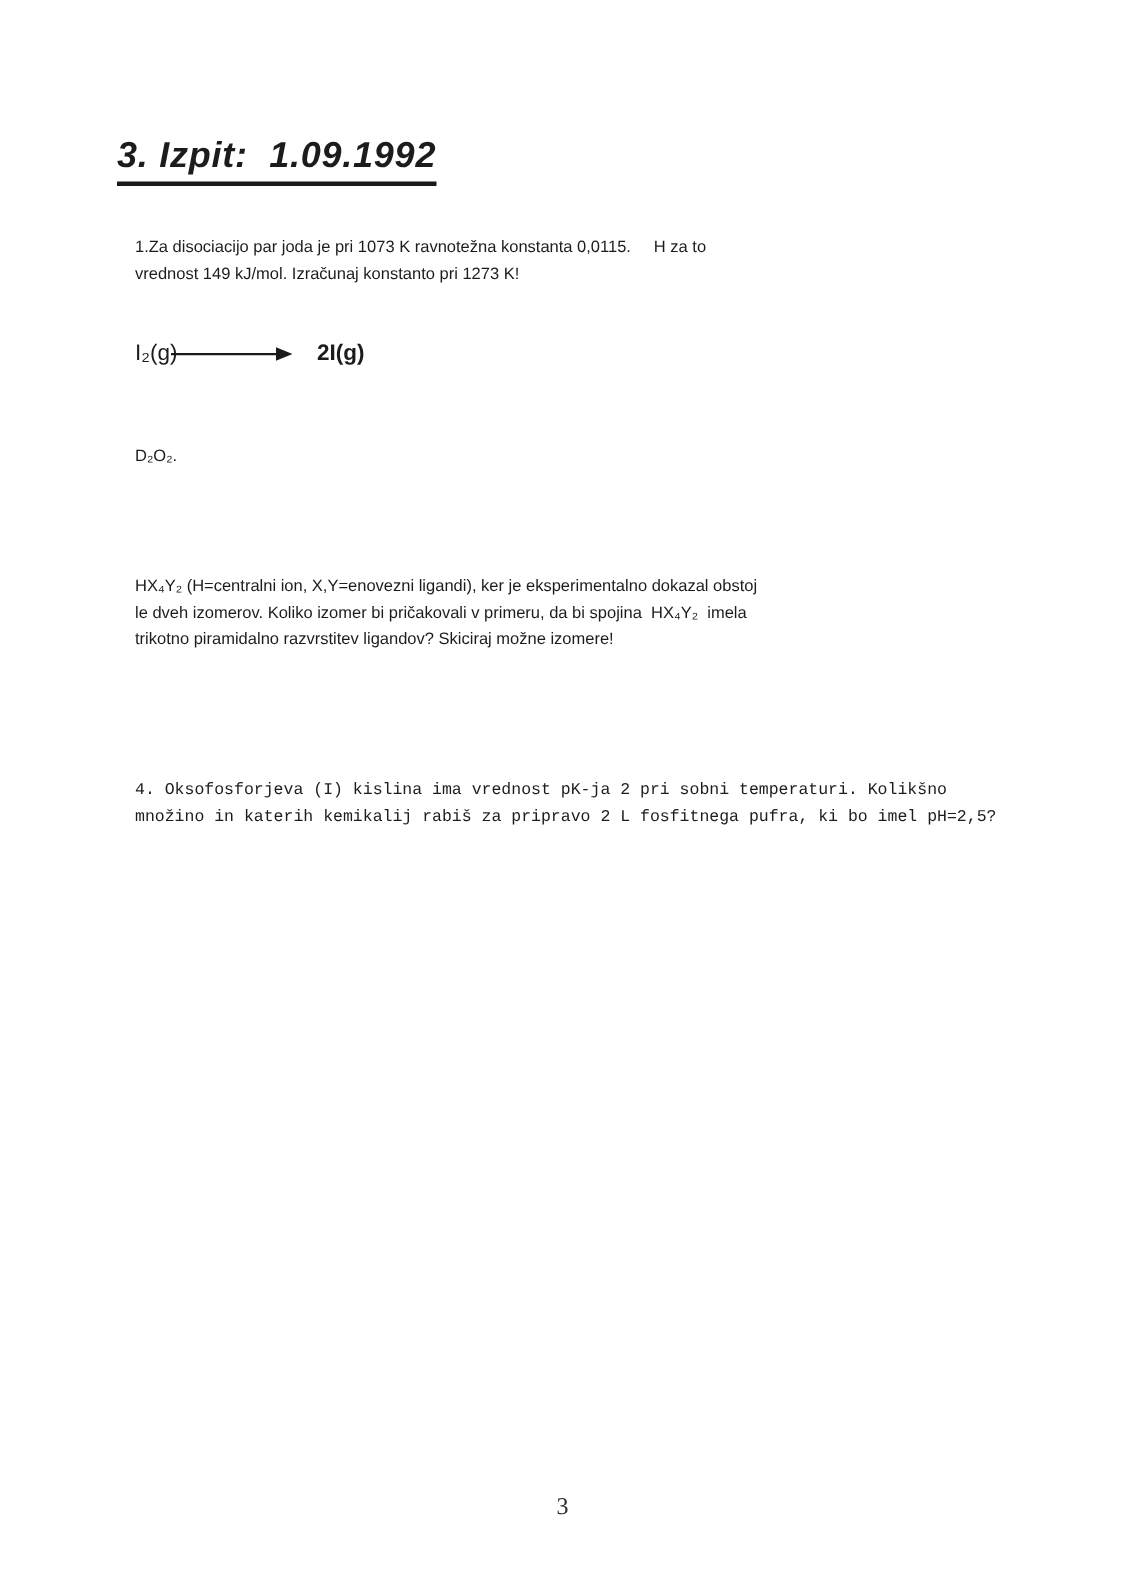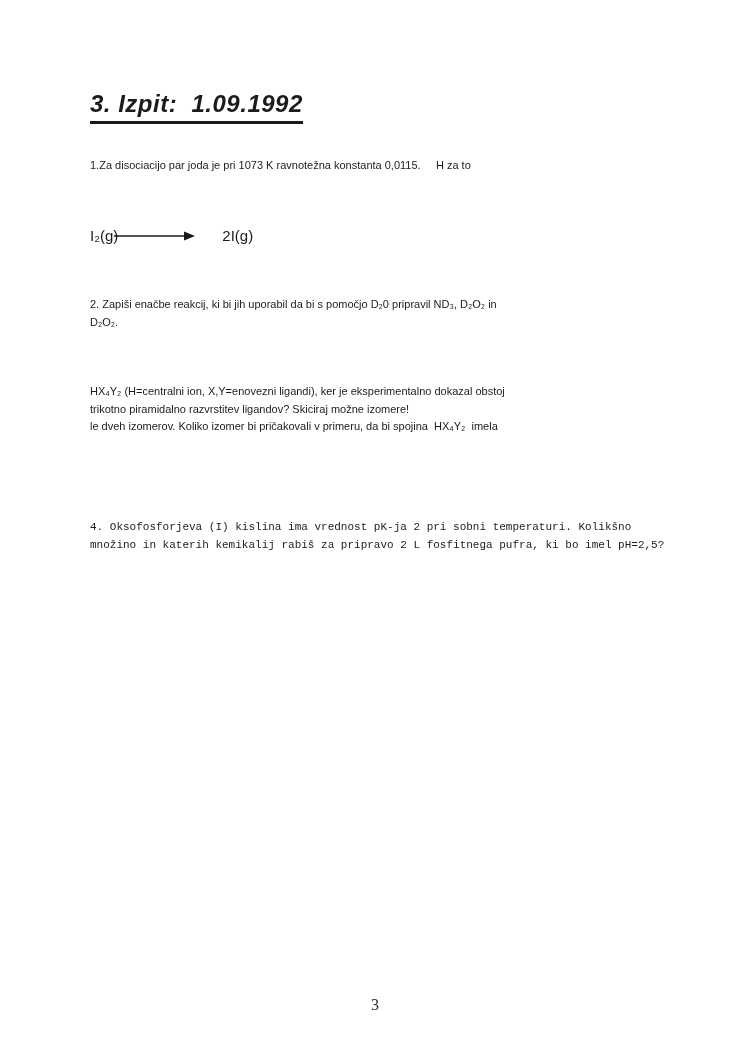--- a/index.html
+++ b/index.html
@@ -11,21 +11,21 @@
     position: relative;
     width: 750px;
     height: 1061px;
     background: #ffffff;
     font-family: "Liberation Sans", "DejaVu Sans", sans-serif;
     color: #1c1c1c;
     overflow: hidden;
   }
   .exam-title {
     position: absolute;
-    left: 90px;
+    left: 78px;
     top: 90px;
     margin: 0;
     font-size: 24px;
     font-weight: bold;
     font-style: italic;
     letter-spacing: 0.5px;
     white-space: pre;
     display: inline-block;
     padding-bottom: 3px;
     border-bottom: 3px solid #1a1a1a;
@@ -52,21 +52,22 @@
     font-size: 15px;
     line-height: 18px;
   }
   .equation .reactant { white-space: pre; }
   .equation .arrow-svg {
     display: block;
     margin-left: -4px;
   }
   .equation .product {
     white-space: pre;
-    margin-left: 26px;
+    margin-left: 15px;
+    font-weight: bold;
   }
   .page-number {
     position: absolute;
     left: 0;
     top: 996px;
     width: 100%;
     text-align: center;
     font-family: "Liberation Serif", "DejaVu Serif", serif;
     font-size: 16px;
     color: #2a2a2a;
@@ -74,40 +75,40 @@
 </style>
 </head>
 <body>
 
 <div class="page">
 
   <h1 class="exam-title">3. Izpit:  1.09.1992</h1>
 
   <div class="para q1">
     <div class="line">1.Za disociacijo par joda je pri 1073 K ravnotežna konstanta 0,0115.     H za to</div>
+    <div class="line">vrednost 149 kJ/mol. Izračunaj konstanto pri 1273 K!</div>
   </div>
 
   <div class="equation">
     <span class="reactant">I₂(g)</span>
     <svg class="arrow-svg" width="82" height="12" viewBox="0 0 82 12" aria-hidden="true">
       <line x1="0" y1="6" x2="71" y2="6" stroke="#1a1a1a" stroke-width="1.5"></line>
       <polygon points="70,1.5 81,6 70,10.5" fill="#1a1a1a"></polygon>
     </svg>
     <span class="product">2I(g)</span>
   </div>
 
   <div class="para q2">
-    <div class="line">2. Zapiši enačbe reakcij, ki bi jih uporabil da bi s pomočjo D₂0 pripravil ND₃, D₂O₂ in</div>
     <div class="line">D₂O₂.</div>
   </div>
 
   <div class="para q3">
     <div class="line">HX₄Y₂ (H=centralni ion, X,Y=enovezni ligandi), ker je eksperimentalno dokazal obstoj</div>
+    <div class="line">le dveh izomerov. Koliko izomer bi pričakovali v primeru, da bi spojina  HX₄Y₂  imela</div>
     <div class="line">trikotno piramidalno razvrstitev ligandov? Skiciraj možne izomere!</div>
-    <div class="line">le dveh izomerov. Koliko izomer bi pričakovali v primeru, da bi spojina  HX₄Y₂  imela</div>
   </div>
 
   <div class="para q4">
     <div class="line">4. Oksofosforjeva (I) kislina ima vrednost pK-ja 2 pri sobni temperaturi. Kolikšno</div>
     <div class="line">množino in katerih kemikalij rabiš za pripravo 2 L fosfitnega pufra, ki bo imel pH=2,5?</div>
   </div>
 
   <div class="page-number">3</div>
 
 </div>

